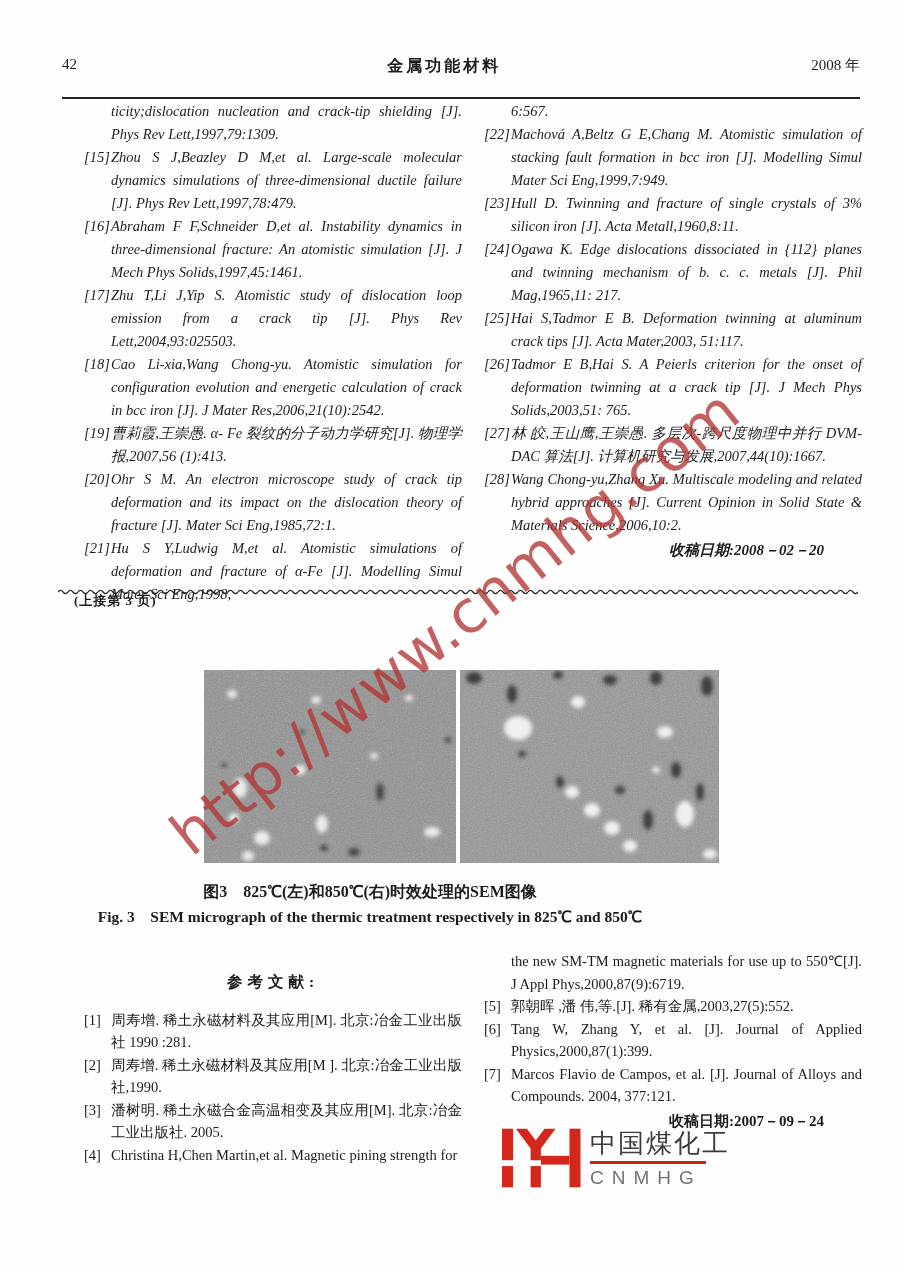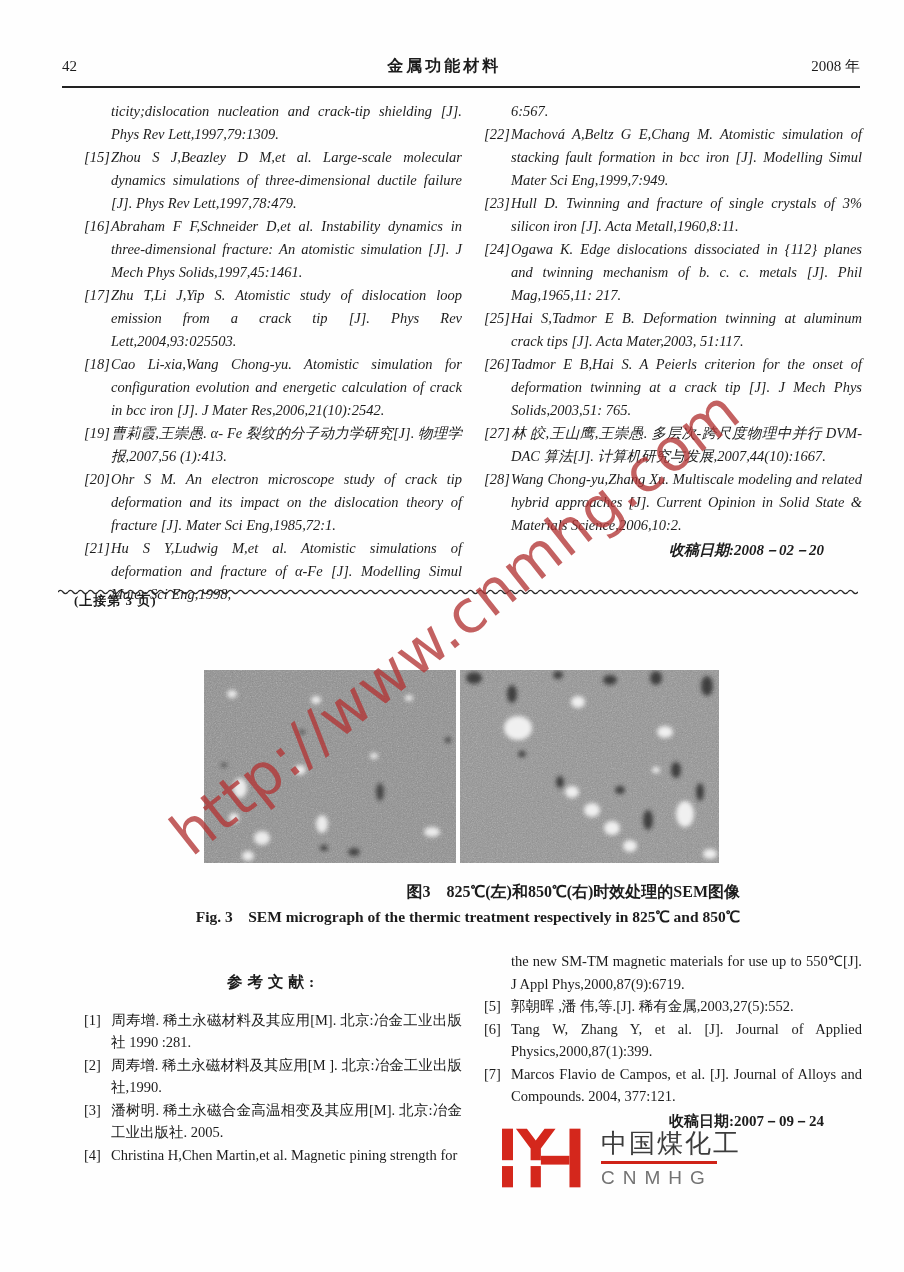--- a/index.html
+++ b/index.html
@@ -1,44 +1,44 @@
 <!DOCTYPE html>
 <html><head>
 <meta charset="utf-8">
 <style>
   html,body{margin:0;padding:0;background:#d9d9d9;}
   .page{position:relative;width:904px;height:1272px;margin:0 auto;background:#fefefe;
         overflow:hidden;font-family:"Liberation Serif",serif;color:#1c1c1c;}
   
   .header{position:absolute;top:56px;left:62px;width:798px;display:flex;
-          justify-content:space-between;align-items:center;padding-bottom:9px;
+          justify-content:space-between;align-items:flex-start;padding-bottom:20px;
           border-bottom:2.5px solid #222;font-size:15px;gap:44px;}
   .header .journal{font-weight:bold;font-size:16px;letter-spacing:3px;}
   
   .refs{position:absolute;left:84px;width:778px;display:flex;gap:22px;}
   .refs-top{top:100px;font-style:italic;}
   .refs-bottom{top:950px;}
   .col{width:378px;font-size:14.5px;line-height:23px;text-align:justify;}
   .refs-bottom .col{line-height:22.5px;}
   .ref{padding-left:27px;}
   .lbl{display:inline-block;width:27px;margin-left:-27px;}
   .received{text-align:right;padding-right:38px;font-weight:bold;font-size:15px;margin-top:2px;}
   .refs-heading{text-align:center;font-weight:bold;font-size:15.5px;letter-spacing:5px;
                 margin:21px 0 15px 0;}
   
   .wavy{position:absolute;top:588px;left:58px;width:800px;height:8px;}
   
   .note{position:absolute;top:592px;left:74px;font-size:13px;font-weight:bold;letter-spacing:1px;}
   
   .figure{position:absolute;top:670px;left:204px;width:515px;display:flex;gap:4px;}
-  .cap{position:absolute;left:0;width:740px;text-align:right;font-weight:bold;}
+  .cap{position:absolute;left:0;width:740px;text-align:center;font-weight:bold;}
   .cap-zh{top:882px;font-size:16px;}
   .cap-en{top:907px;font-size:15.5px;}
   
-  .logo{position:absolute;left:502px;top:1128px;display:flex;gap:11px;align-items:flex-start;}
+  .logo{position:absolute;left:502px;top:1128px;display:flex;gap:0;align-items:flex-start;}
   .logo-text{display:flex;flex-direction:column;font-family:"Liberation Sans",sans-serif;}
   .logo-zh{font-size:26px;color:#3c3c3c;letter-spacing:2px;line-height:30px;}
   .logo-rule{width:116px;height:3px;background:#cf2318;margin:3px 0 2px 0;}
   .logo-en{font-size:19px;color:#737373;letter-spacing:8px;line-height:24px;}
   
   .watermark{position:absolute;left:455px;top:622px;transform:translate(-50%,-50%) rotate(-38.5deg);
              font-family:"DejaVu Sans",sans-serif;font-size:59px;white-space:nowrap;
              color:rgba(178,52,52,0.78);letter-spacing:1px;pointer-events:none;z-index:6;}
 </style>
 </head>

